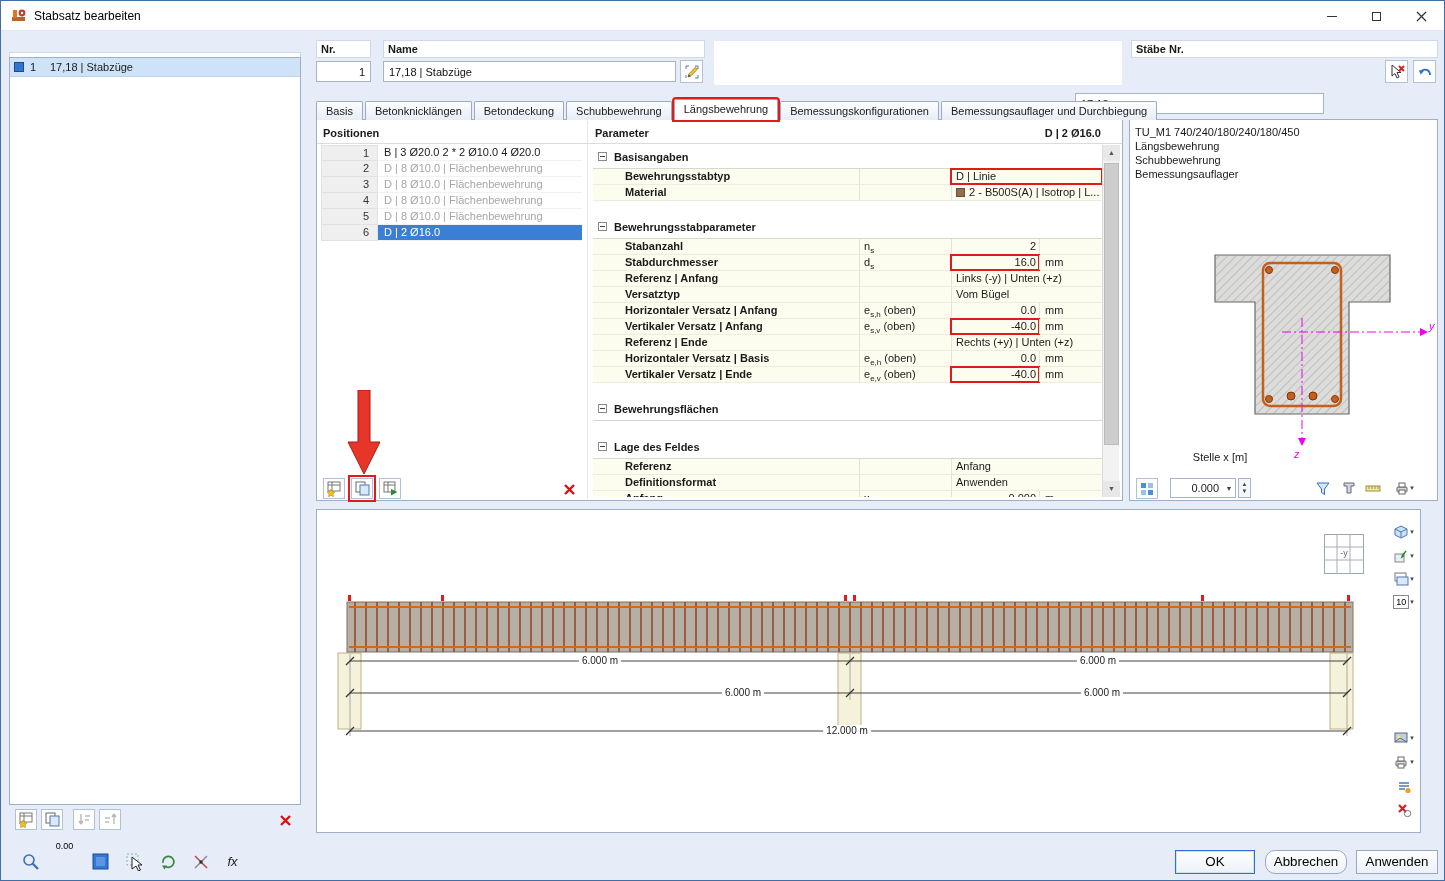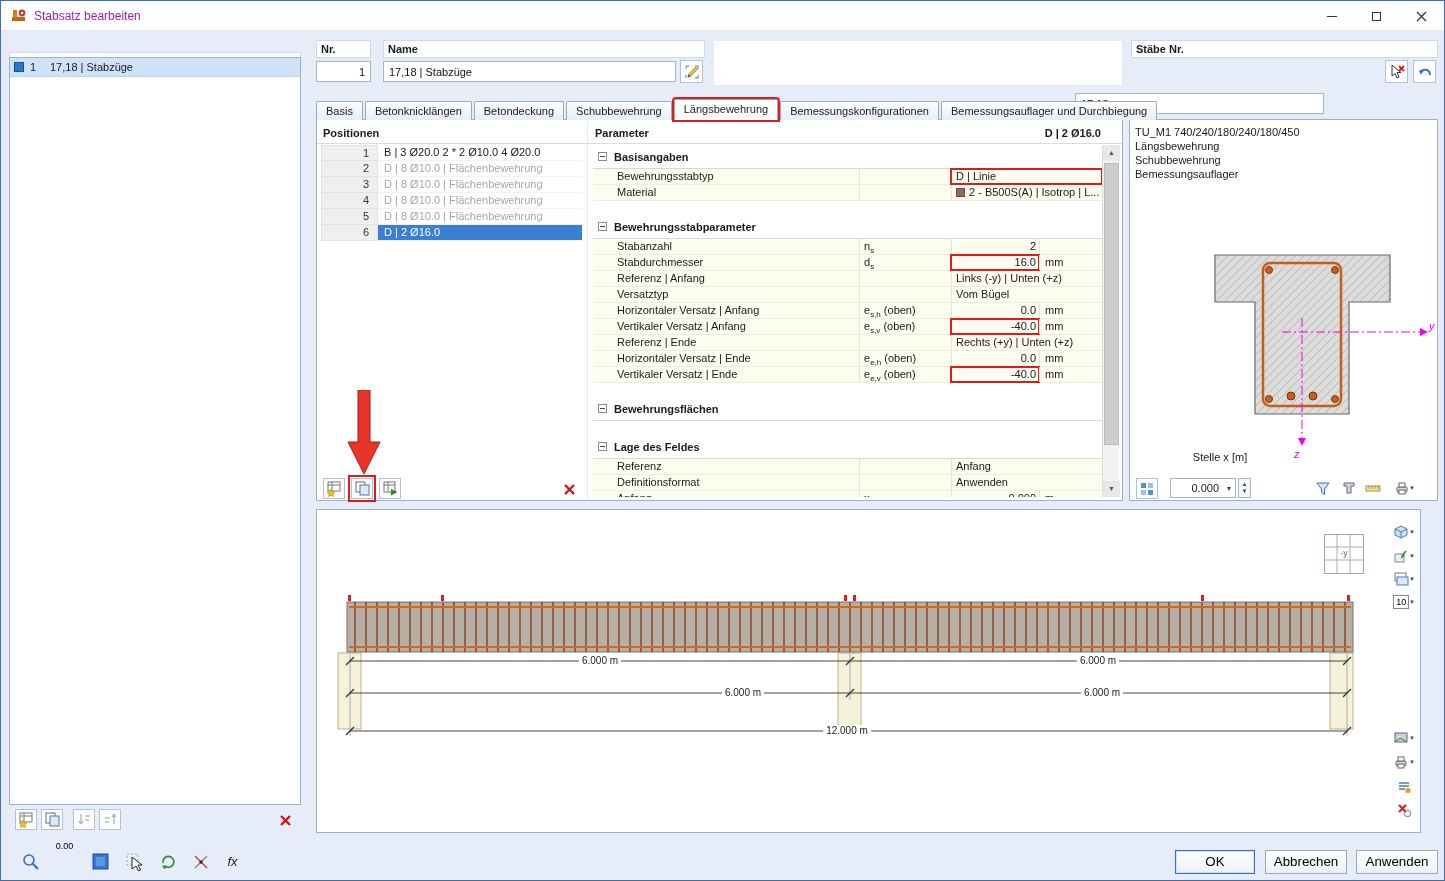--- a/index.html
+++ b/index.html
@@ -3,21 +3,21 @@
 <meta charset="utf-8">
 <style>
   * { margin:0; padding:0; box-sizing:border-box; }
   html,body { width:1445px; height:881px; }
   body { font-family:"Liberation Sans", sans-serif; font-size:11px; color:#1a1a1a; background:#fff; }
   #window { position:absolute; left:0; top:0; width:1445px; height:881px; background:#e7edf8; border:1px solid #3f6ea8; overflow:hidden; }
 
   
   .titlebar { position:absolute; left:0; top:0; right:0; height:30px; background:#fff; border-bottom:1px solid #e2e6ee; display:flex; align-items:center; }
   .titlebar .app-icon { margin:0 7px 0 9px; width:17px; height:17px; }
-  .titlebar .title { font-size:12px; color:#a21caf; }
+  .titlebar .title { font-size:12px; color:#000000; }
   .win-controls { position:absolute; right:0; top:0; height:30px; display:flex; }
   .win-btn { width:45px; height:30px; display:flex; align-items:center; justify-content:center; }
   .wc-min-glyph { width:10px; height:1px; background:#333; }
   .wc-max-glyph { width:9px; height:9px; border:1px solid #333; }
 
   
   .group-strip { position:absolute; height:18px; line-height:16px; background:#fff; border:1px solid #cdd8e8; font-weight:bold; padding-left:4px; }
   .txt-input { position:absolute; height:21px; border:1px solid #a5b4c8; background:#fff; font-family:inherit; font-size:11px; padding:0 5px; color:#111; }
   .panel { position:absolute; background:#fff; border:1px solid #9db0c8; }
   .tool-btn { position:absolute; width:22px; height:21px; background:#fff; border:1px solid #b2c1d6; display:flex; align-items:center; justify-content:center; }
@@ -57,21 +57,21 @@
 
   #red-arrow { position:absolute; left:346px; top:389px; z-index:6; }
 
   
   #param-table { position:absolute; left:592px; top:144px; width:509px; height:352px; overflow:hidden; z-index:3; }
   .param-section { margin-bottom:14px; }
   .param-sec-header { display:flex; align-items:center; height:24px; background:#fff; border-bottom:1px solid #d9d9cb; font-weight:bold; }
   .collapse-box { width:9px; height:9px; border:1px solid #8a8a8a; background:#fff; position:relative; margin:0 7px 0 5px; flex:none; }
   .collapse-box .minus { position:absolute; left:1px; right:1px; top:3px; height:1px; background:#444; }
   .param-row { display:flex; height:16px; line-height:15px; background:#fcfcef; border-bottom:1px solid #ededdd; }
-  .p-label { width:266px; padding-left:24px; white-space:nowrap; overflow:hidden; }
+  .p-label { width:266px; padding-left:32px; white-space:nowrap; overflow:hidden;font-weight:bold; }
   .p-sym { width:92px; border-left:1px solid #e4e4d4; padding-left:4px; white-space:nowrap; }
   .p-val { width:88px; border-left:1px solid #e4e4d4; text-align:right; padding-right:3px; white-space:nowrap; overflow:hidden; }
   .p-val.wide { flex:1; text-align:left; padding-left:4px; }
   .p-val.hl { outline:2px solid #e01b1b; outline-offset:-1px; }
   .p-unit { flex:1; border-left:1px solid #e4e4d4; padding-left:5px; white-space:nowrap; }
   sub { font-size:8px; } sup { font-size:8px; }
   .swatch { display:inline-block; width:9px; height:9px; border:1px solid #555; margin-right:4px; vertical-align:-1px; }
 
   
   #param-scrollbar { position:absolute; left:1101px; top:144px; width:17px; height:352px; background:#f2f2f2; border-left:1px solid #ddd; z-index:4; }
@@ -96,21 +96,21 @@
   .dd { font-size:7px; color:#444; }
   .num-ic { border:1px solid #888; background:#fff; font-size:9px; padding:0 2px; line-height:12px; }
 
   
   .status-btn { position:absolute; top:847px; width:27px; height:27px; display:flex; align-items:center; justify-content:center; background:transparent; border:none;gap:30px; }
   #coord-display { flex-direction:column; font-size:9px; line-height:10px; }
   #coord-display .green-bar { width:18px; height:4px; background:#3a9a3a; margin-top:1px; }
   .fx-glyph { font-style:italic; font-size:13px; color:#222; }
   .dlg-btn { position:absolute; top:849px; height:24px; text-align:center; line-height:22px; background:linear-gradient(#fefefe,#edf1f7); border:1px solid #98a8c0; }
   #btn-ok { left:1174px; width:80px; border:1px solid #2f6fd0; box-shadow:inset 0 0 0 1px #cfe0f5; }
-  #btn-cancel { left:1264px; width:82px; }
+  #btn-cancel { left:1264px; width:82px;border-radius:10px; }
   #btn-apply { left:1355px; width:82px; }
 
   .red-x-svg { display:block; }
 </style>
 </head>
 <body>
 
 <div id="window">
 
   <div class="titlebar">
@@ -347,21 +347,21 @@
           <div class="p-sym">e<sub>s,v</sub> (oben)</div>
           <div class="p-val hl"><span>-40.0</span></div>
           <div class="p-unit">mm</div>
         </div>
         <div class="param-row">
           <div class="p-label">Referenz | Ende</div>
           <div class="p-sym"></div>
           <div class="p-val wide"><span>Rechts (+y) | Unten (+z)</span></div>
         </div>
         <div class="param-row">
-          <div class="p-label">Horizontaler Versatz | Ende</div>
+          <div class="p-label">Horizontaler Versatz | Basis</div>
           <div class="p-sym">e<sub>e,h</sub> (oben)</div>
           <div class="p-val"><span>0.0</span></div>
           <div class="p-unit">mm</div>
         </div>
         <div class="param-row">
           <div class="p-label">Vertikaler Versatz | Ende</div>
           <div class="p-sym">e<sub>e,v</sub> (oben)</div>
           <div class="p-val hl"><span>-40.0</span></div>
           <div class="p-unit">mm</div>
         </div>

